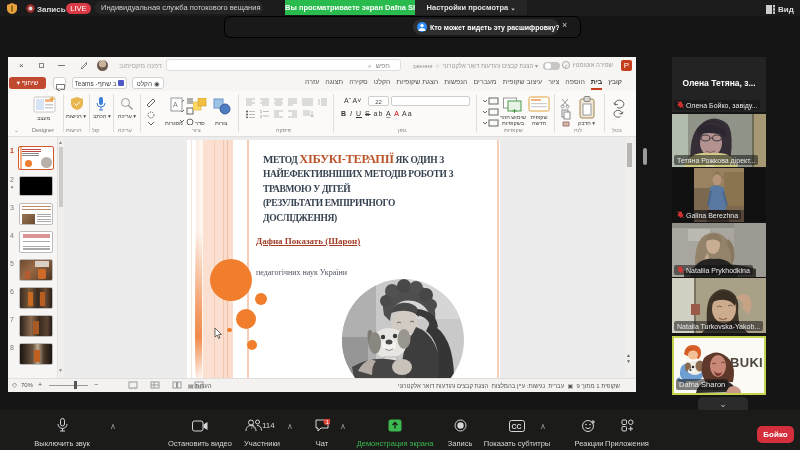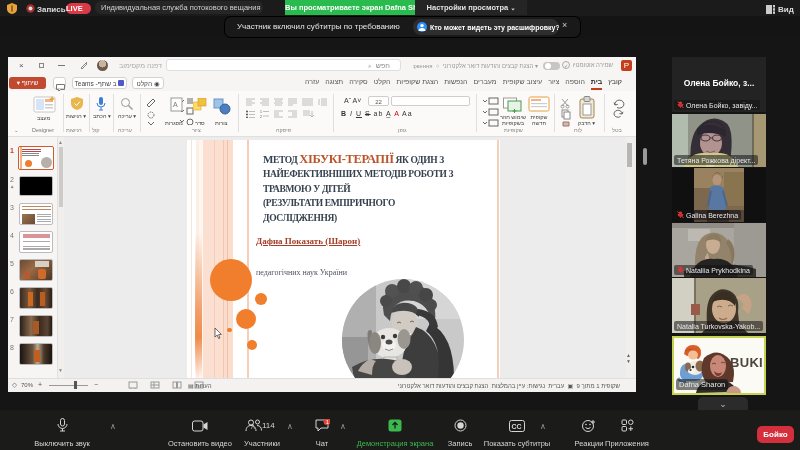--- a/index.html
+++ b/index.html
@@ -28,37 +28,36 @@
 <div id="topbar"></div>
 <svg class="abs" style="left:7px;top:3px" width="10" height="11" viewBox="0 0 10 11">
     <path d="M5 0 L10 2 V6 C10 9 7.5 10.5 5 11 C2.5 10.5 0 9 0 6 V2 Z" fill="#e8a33d"></path>
     <path d="M5 2.5 L5 8.5 M5 2.5 L5 8.5" stroke="#7a5410" stroke-width="1"></path>
   </svg>
 <svg class="abs" style="left:26px;top:4px" width="9" height="9">
     <circle cx="4.5" cy="4.5" r="4.2" fill="#b33" opacity=".85"></circle>
     <circle cx="4.5" cy="4.5" r="2" fill="#ddd"></circle>
   </svg>
 <div class="abs" style="left:37px;top:5px;font-size:8px;color:#ddd;font-weight:bold;">Запись</div>
-<div class="abs pill" style="left:66px;top:3px;width:25px;height:11px;background:#d93a46;color:#fff;font-size:7.5px;font-weight:bold;line-height:11px;">LIVE</div>
+<div class="abs pill" style="left:66px;top:3px;width:25px;height:11px;background:#d93a46;color:#fff;font-size:7.5px;font-weight:normal;text-align:center;line-height:11px;">LIVE</div>
 <div class="abs pill" style="left:95px;top:1px;width:168px;height:13px;background:#262626;color:#cfcfcf;font-size:7.5px;line-height:13px;padding:0 6px;white-space:nowrap;overflow:hidden;">Индивидуальная служба потокового вещания <span style="font-size:6px;">▼</span></div>
 <div class="abs" style="left:285px;top:0;width:130px;height:15px;background:#2abb4e;color:#fff;font-size:7.5px;font-weight:bold;line-height:15px;text-align:center;white-space:nowrap;">Вы просматриваете экран Dafna Sharon</div>
 <div class="abs" style="left:415px;top:0;width:112px;height:15px;background:#252525;color:#e2e2e2;font-size:7.5px;font-weight:bold;line-height:15px;text-align:center;white-space:nowrap;">Настройки просмотра <span style="font-size:6px;">⌄</span></div>
 <div class="abs" style="left:766px;top:5px;display:flex;gap:3px;align-items:center;color:#ddd;font-size:8px;font-weight:bold;">
   <svg width="9" height="9">
       <rect x="0" y="0" width="6" height="9" fill="#ccc"></rect>
       <rect x="7" y="0" width="2" height="2.5" fill="#ccc"></rect>
       <rect x="7" y="3.2" width="2" height="2.5" fill="#ccc"></rect>
       <rect x="7" y="6.4" width="2" height="2.5" fill="#ccc"></rect>
     </svg>
   Вид
 </div>
 
 <div id="row2"></div>
 <div class="abs" style="left:225px;top:17px;width:355px;height:20px;background:#191919;border-radius:6px;box-shadow:0 0 0 1px #000;">
-  <div class="abs" style="left:12px;top:0;height:20px;line-height:20px;font-size:8px;color:#e6e6e6;white-space:nowrap;">Участник включил субтитры по требованию</div>
   <div class="abs" style="left:188px;top:2px;width:146px;height:16px;background:#2e2e2e;border-radius:8px;display:flex;align-items:center;overflow:hidden;">
     <svg style="margin-left:4px;flex:0 0 10px" width="10" height="10">
         <circle cx="5" cy="5" r="5" fill="#2d8cff"></circle>
         <circle cx="5" cy="3.6" r="1.7" fill="#fff"></circle>
         <path d="M1.5 9 C1.5 6.8 3 5.9 5 5.9 C7 5.9 8.5 6.8 8.5 9 Z" fill="#fff"></path>
       </svg>
     <span style="font-size:7px;color:#fff;font-weight:bold;margin-left:3px;white-space:nowrap;">Кто может видеть эту расшифровку? За...</span>
   </div>
   <div class="abs" style="left:337px;top:3px;color:#ccc;font-size:9px;">×</div>
 </div>
@@ -438,21 +437,21 @@
       שקופית 1 מתוך 9&nbsp;&nbsp;▣&nbsp;&nbsp;עברית&nbsp;&nbsp;נגישות: עיין בהמלצות&nbsp;&nbsp;הצגת קבצים והודעות דואר אלקטרוני
     </div>
   </div>
 </div>
 
 <div class="abs" style="left:643px;top:148px;width:4px;height:17px;border-radius:2px;background:#9a9a9a;"></div>
 
 <div id="panel">
 
   <div class="tile" style="top:57px;height:55px;background:#232323;">
-    <div style="position:absolute;left:0;top:21px;width:94px;text-align:center;color:#fff;font-size:8.5px;font-weight:bold;white-space:nowrap;overflow:hidden;">Олена Бойко, з...</div>
+    <div style="position:absolute;left:0;top:21px;width:94px;text-align:center;color:#fff;font-size:8.5px;font-weight:bold;white-space:nowrap;overflow:hidden;">Олена Тетяна, з...</div>
     <div class="tlabel"><svg width="7" height="8">
           <path d="M2.5 1 h2 v3.5 h-2 z M1 3 a2.5 2.5 0 0 0 5 0 M3.5 5.5 v1.5" stroke="#d33" fill="#d33" stroke-width=".8"></path>
           <path d="M0.5 0.5 L6.5 7" stroke="#d33" stroke-width="1"></path>
         </svg>Олена Бойко, завіду...</div>
   </div>
 
   <div class="tile" style="top:114px;height:53px;">
     <svg width="94" height="53" viewBox="0 0 94 53">
       <rect width="94" height="53" fill="#8f9388"></rect>
       <rect x="0" y="0" width="16" height="53" fill="#b2bcae"></rect>

